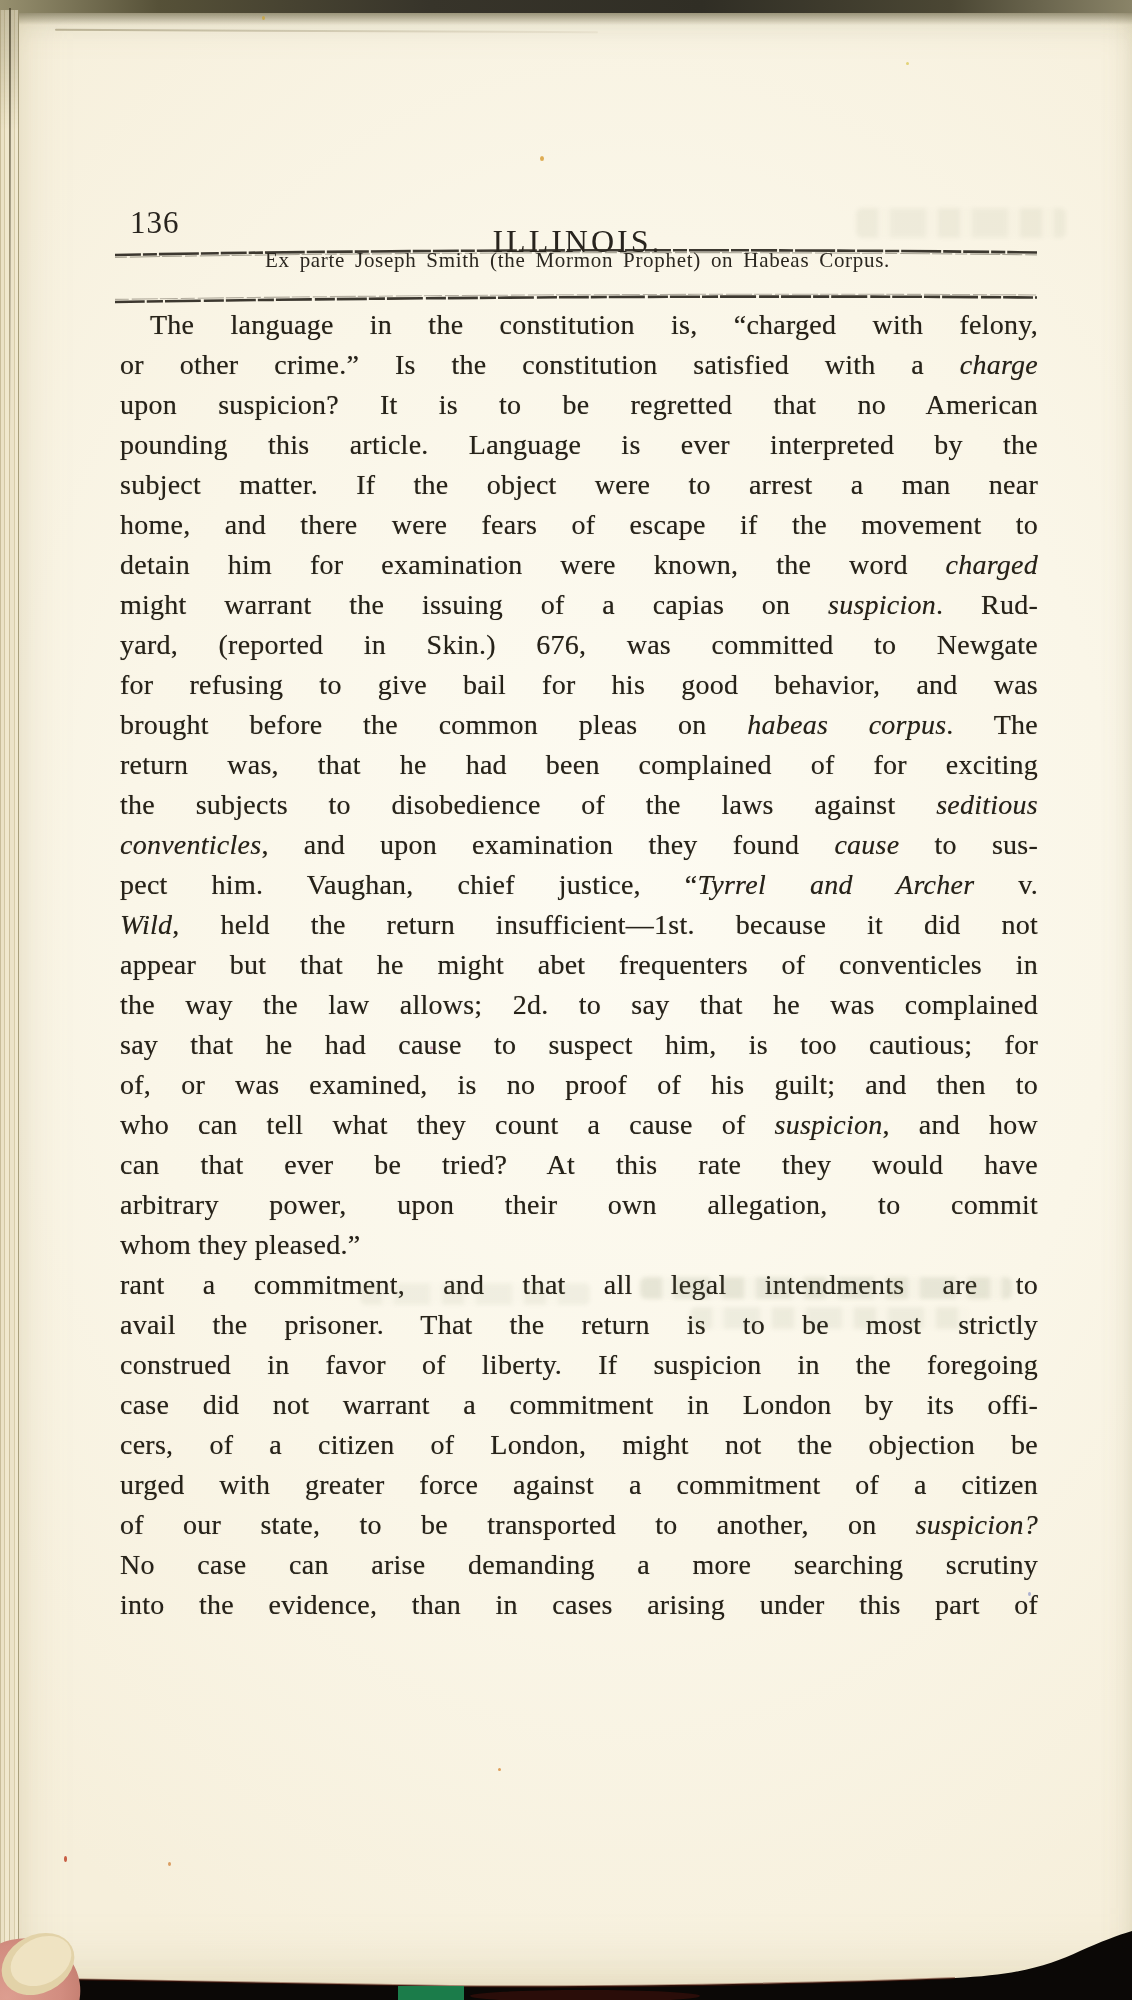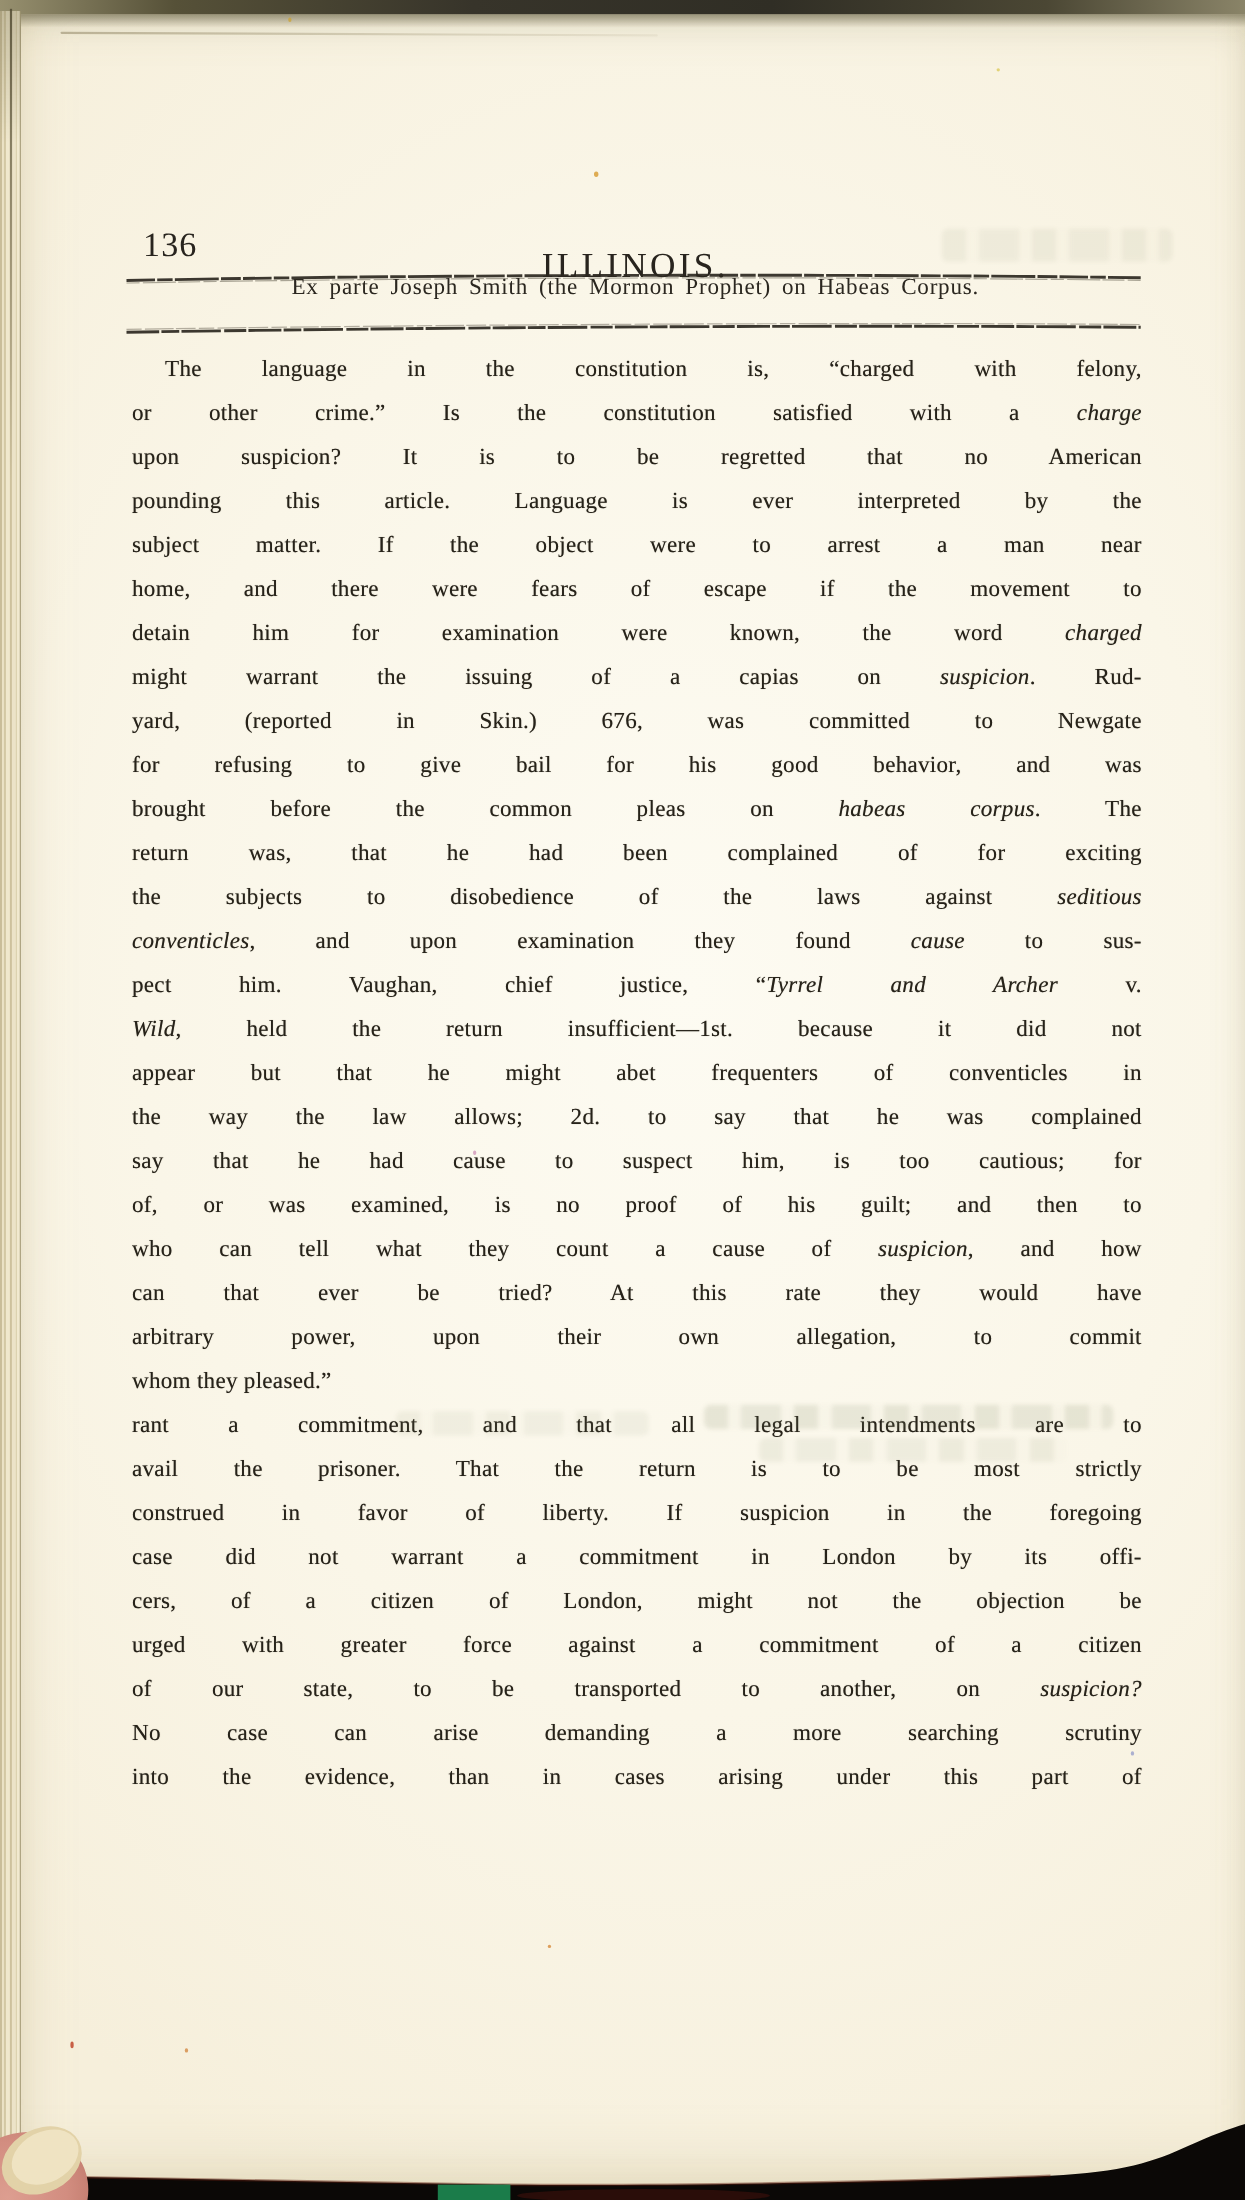--- a/index.html
+++ b/index.html
@@ -69,22 +69,22 @@
   .rule-top { top: 246px; }
   .rule-bottom { top: 292px; }
   .case-caption {
     position: absolute; left: 117px; top: 248px; width: 921px;
     text-align: center;
     font-size: 21px; color: #2b2720;
     letter-spacing: 0.7px; word-spacing: 4px;
   }
   
   .body-text {
-    position: absolute; left: 120px; top: 315px; width: 918px;
-    font-size: 21px; line-height: 40px; color: #262219;
+    position: absolute; left: 120px; top: 305px; width: 918px;
+    font-size: 28px; line-height: 40px; color: #262219;
     letter-spacing: 0.25px;
     text-shadow: 0 0 0.7px rgba(46,40,30,0.55);
   }
   .paragraph { margin: 0; }
   .line { text-align: justify; text-align-last: justify; height: 40px; white-space: normal; }
   .line.indent { text-indent: 30px; }
   .line.short { text-align-last: left; }
   .line em { font-style: italic; }
   
   .ghost {

